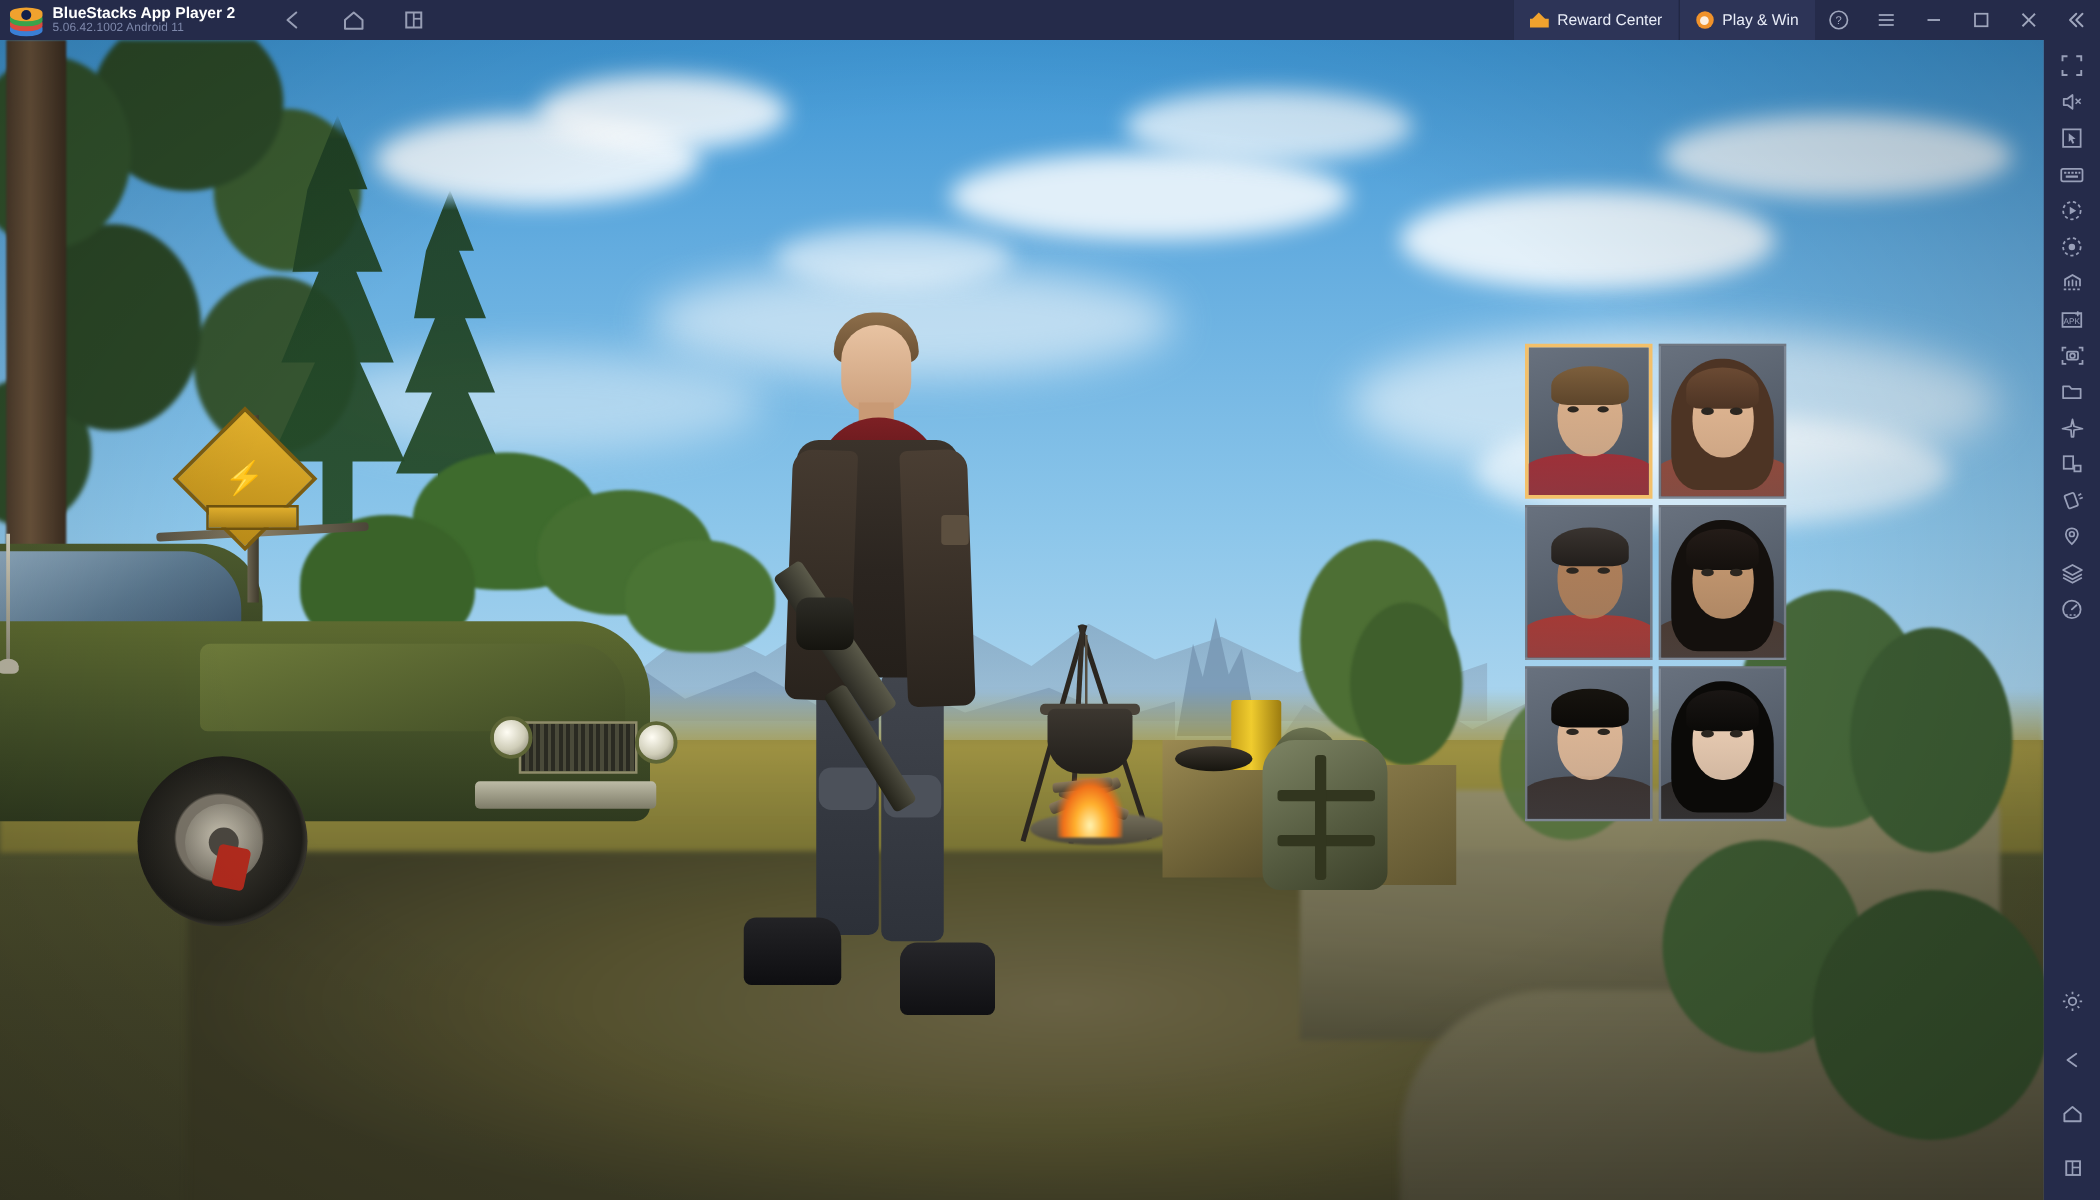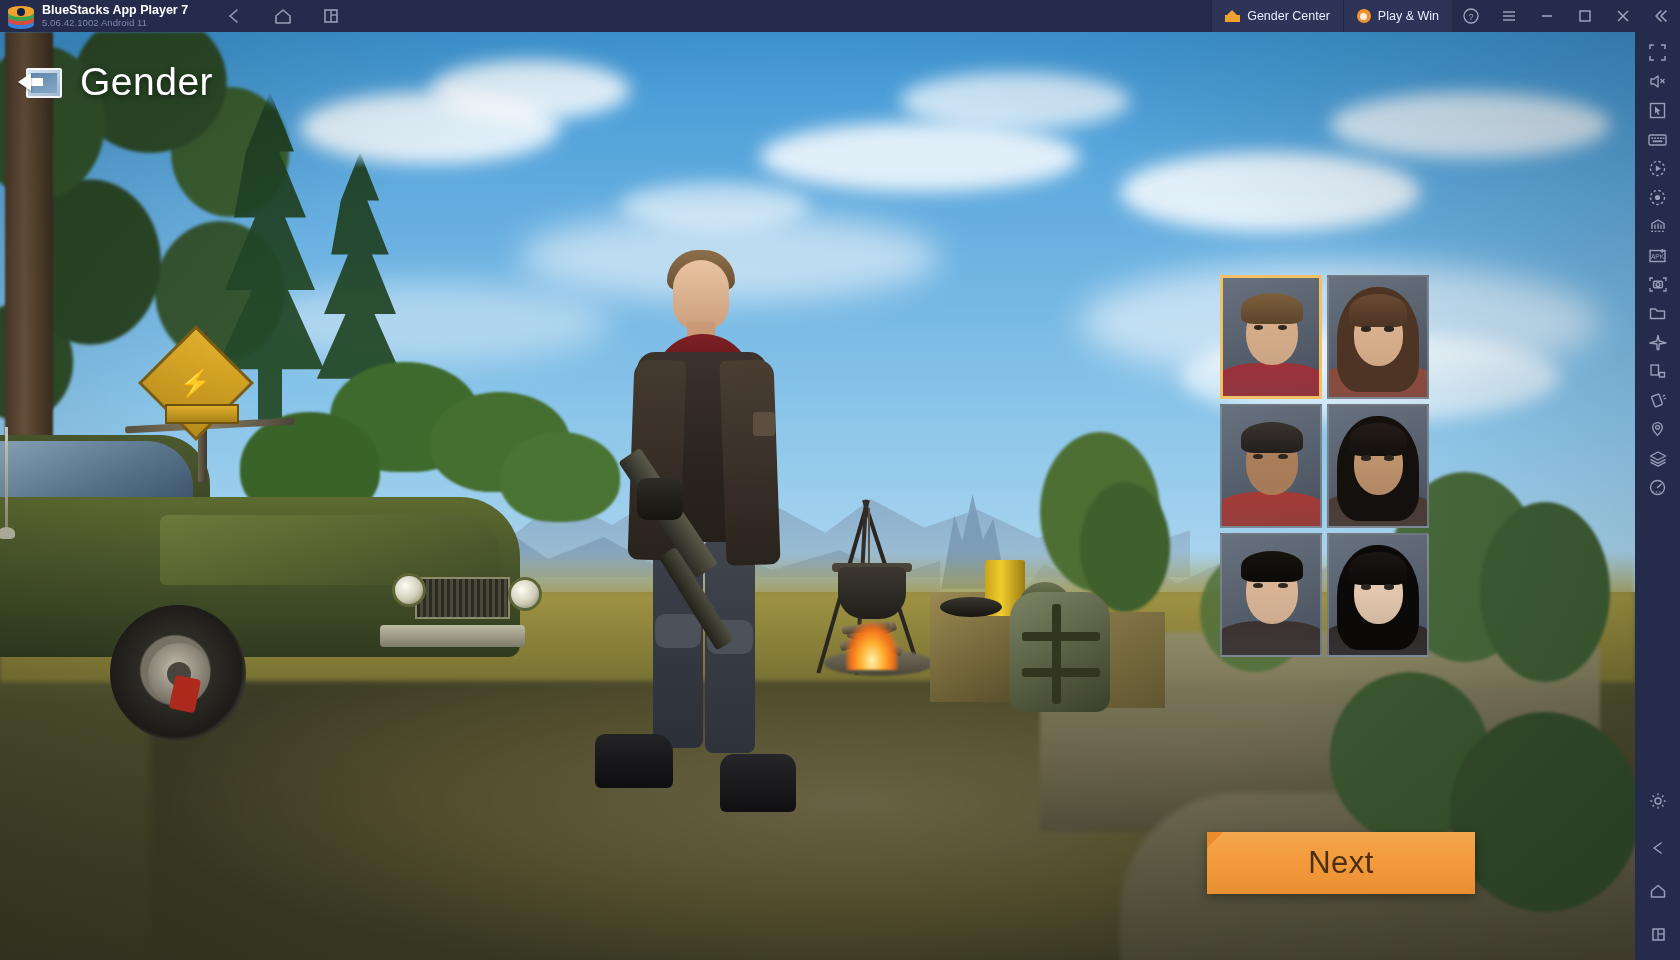--- a/index.html
+++ b/index.html
@@ -295,21 +295,21 @@
 
   <div class="bs-logo">
     <div class="l l1"></div>
       <div class="l l2"></div>
       <div class="l l3"></div>
       <div class="l l4"></div>
     <div class="eye"></div>
   </div>
 
   <div>
-    <div id="app-name">BlueStacks App Player 7</div>
+    <div id="app-name">BlueStacks App Player 2</div>
     <div id="app-ver">5.06.42.1002  Android 11</div>
   </div>
 
   <div class="titlenav">
     <span class="tb-ico">
       <svg viewBox="0 0 22 22">
           <path d="M13 5 L6 11 L13 17" fill="none" stroke="#c3cade" stroke-width="1.6" stroke-linecap="round" stroke-linejoin="round"></path>
         </svg>
     </span>
     <span class="tb-ico">
@@ -322,21 +322,21 @@
         <rect x="5" y="5" width="12" height="12" fill="none" stroke="#c3cade" stroke-width="1.6"></rect>
         <line x1="11" y1="5" x2="11" y2="17" stroke="#c3cade" stroke-width="1.4"></line>
         <line x1="11" y1="10" x2="17" y2="10" stroke="#c3cade" stroke-width="1.4"></line>
       </svg>
     </span>
   </div>
 
   <div class="tb-right">
     <div class="tb-pill">
       <span class="crown"></span>
-      <span>Gender Center</span>
+      <span>Reward Center</span>
     </div>
     <div class="tb-pill">
       <span class="coin"></span>
       <span>Play &amp; Win</span>
     </div>
 
     <div class="tb-btn">
       <svg width="18" height="18" viewBox="0 0 18 18">
           <circle cx="9" cy="9" r="7" fill="none" stroke="#c3cade" stroke-width="1.3"></circle>
           <text x="9" y="12.6" font-size="9" fill="#c3cade" text-anchor="middle" font-family="Liberation Sans">?</text>
@@ -499,28 +499,20 @@
     <div class="c-jacketL"></div>
     <div class="c-jacketR"></div>
     <div class="c-patch"></div>
     <div class="c-gun"></div>
     <div class="c-gun2"></div>
     <div class="c-glove"></div>
   </div>
 
   <div class="vig"></div>
 
-  <div id="hdr">
-    <div id="back-btn">
-      <div class="panel"></div>
-      <div class="arrtail"></div>
-      <div class="arr"></div>
-    </div>
-    <div id="page-title">Gender</div>
-  </div>
 
   <div id="portrait-grid">
       <div class="portrait selected">
         <div class="p-bg"></div>
         <div class="p-body" style="background: linear-gradient(rgb(157, 48, 56), rgba(157, 48, 56, 0.8));"></div>
         <div class="p-face" style="left: 24%; top: 22%; width: 54%; height: 52%; background: linear-gradient(rgb(220, 176, 138), rgba(220, 176, 138, 0.867));"></div>
         <div class="p-hair" style="left: 19%; top: 13%; width: 64%; height: 26%; background: linear-gradient(rgb(125, 95, 60), rgb(93, 69, 43)); border-radius: 52% 52% 22% 22%;"></div>
         <div style="position: absolute; top: 40%; left: 32%; width: 10%; height: 4.5%; border-radius: 50%; background: rgb(43, 38, 32);"></div>
         <div style="position: absolute; top: 40%; left: 57%; width: 10%; height: 4.5%; border-radius: 50%; background: rgb(43, 38, 32);"></div>
       </div>
@@ -562,23 +554,20 @@
         <div class="p-bg"></div>
         <div class="p-body" style="background: linear-gradient(rgb(46, 42, 40), rgba(46, 42, 40, 0.8));"></div>
         <div class="p-hair" style="left: 8%; top: 8%; width: 84%; height: 88%; background: rgb(11, 10, 8); border-radius: 48% 48% 26% 26%;"></div>
         <div class="p-face" style="left: 25%; top: 24%; width: 50%; height: 50%; background: linear-gradient(rgb(240, 210, 184), rgba(240, 210, 184, 0.867));"></div>
         <div class="p-hair" style="left: 20%; top: 14%; width: 60%; height: 28%; background: linear-gradient(rgb(26, 22, 20), rgb(11, 10, 8)); border-radius: 52% 52% 22% 22%;"></div>
         <div style="position: absolute; top: 41%; left: 33%; width: 10%; height: 4.5%; border-radius: 50%; background: rgb(43, 38, 32);"></div>
         <div style="position: absolute; top: 41%; left: 56%; width: 10%; height: 4.5%; border-radius: 50%; background: rgb(43, 38, 32);"></div>
       </div>
     </div>
 
-  <div id="next-btn">
-    <span id="next-label">Next</span>
-  </div>
 
 </div>
 
 <div id="sidebar">
 
   <div class="sb-ico">
     <svg width="19" height="19" viewBox="0 0 19 19">
         <g fill="none" stroke="#b9c0d8" stroke-width="1.5">
           <path d="M2 6V2h4"></path>
           <path d="M13 2h4v4"></path>

